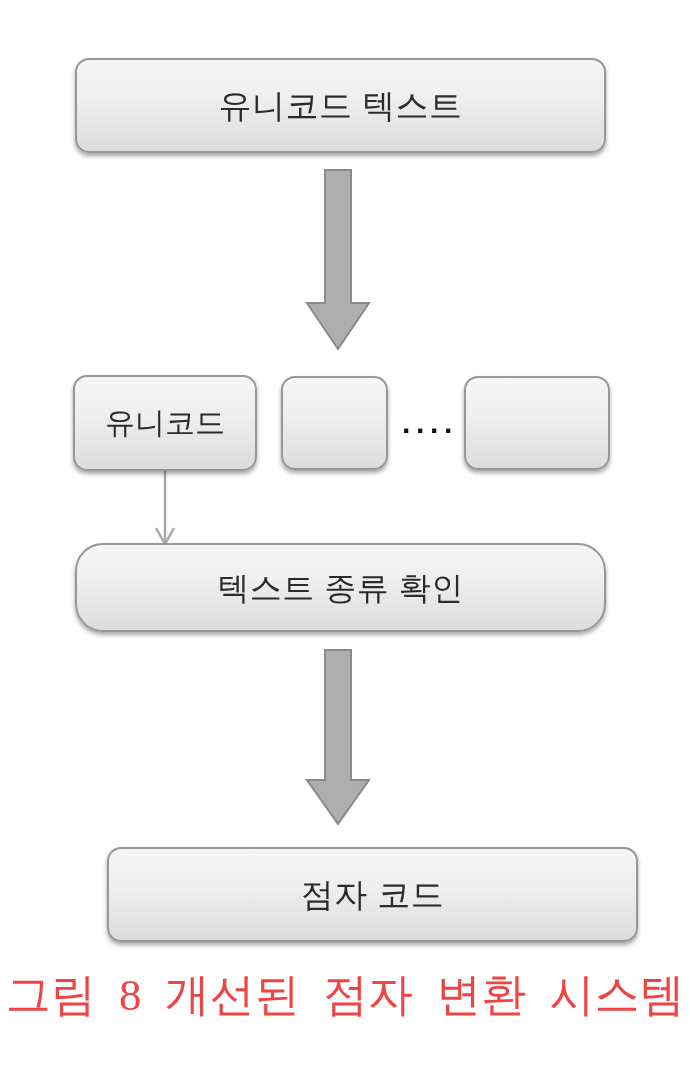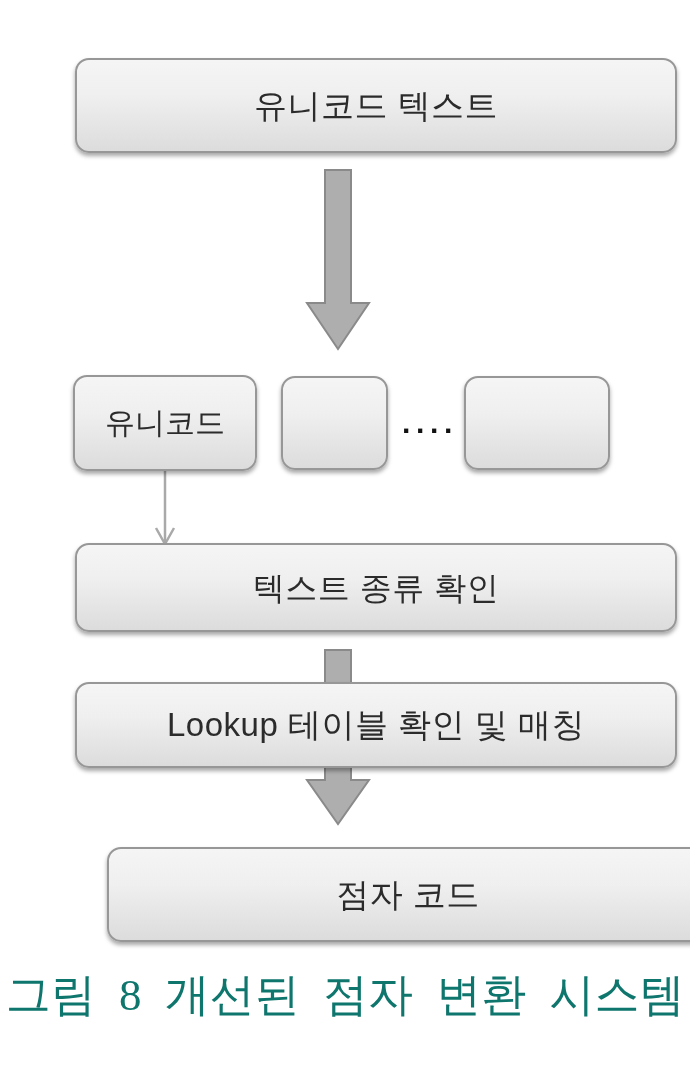--- a/index.html
+++ b/index.html
@@ -42,21 +42,21 @@
     box-shadow: 0 3px 4px rgba(0,0,0,0.35);
     display: flex;
     flex-direction: column;
     align-items: center;
     justify-content: center;
     color: #2b2b2b;
     text-align: center;
   }
   .node-big {
     left: 75px;
-    width: 602px;
+    width: 531px;
     font-size: 33px;
     font-weight: 500;
     letter-spacing: 0.5px;
   }
   .node-line { line-height: 42px; white-space: nowrap; }
   .cell-box { font-size: 30px; font-weight: 500; }
   .cell-box .node-line { line-height: 40px; }
   .ellipsis {
     position: absolute;
     z-index: 1;
@@ -69,21 +69,21 @@
   .caption {
     position: absolute;
     z-index: 1;
     left: 0;
     top: 965px;
     width: 690px;
     text-align: center;
     font-family: "Liberation Serif", "DejaVu Serif", serif;
     font-size: 45px;
     font-weight: 500;
-    color: #0f766e;
+    color: #ef4444;
     word-spacing: 12px;
     white-space: nowrap;
   }
 </style>
 </head>
 <body>
 
 <div id="canvas">
 
   <svg id="arrow-layer" viewBox="0 0 690 1088" xmlns="http://www.w3.org/2000/svg">
@@ -106,27 +106,24 @@
   <div class="node cell-box" style="left:73px;top:375px;width:184px;height:96px;text-align:right;">
     <div class="node-line">유니코드</div>
   </div>
 
   <div class="node" style="left:281px;top:376px;width:107px;height:94px;"></div>
 
   <div class="ellipsis" style="left:402px;top:416px;">····</div>
 
   <div class="node" style="left:464px;top:376px;width:146px;height:94px;"></div>
 
-  <div class="node node-big" style="top:543px;height:89px;font-size:32px;">
+  <div class="node node-big" style="top:543px;height:89px;font-size:32px;border-radius:28px;">
     <div class="node-line">텍스트 종류 확인</div>
   </div>
 
-  <div class="node node-big" style="top:682px;height:86px;">
-    <div class="node-line">Lookup 테이블 확인 및 매칭</div>
-  </div>
 
   <div class="node node-big" style="top:847px;height:95px;margin-left:32px;">
     <div class="node-line">점자 코드</div>
   </div>
 
   <div class="caption">그림 8 개선된 점자 변환 시스템</div>
 
 </div>
 
 </body></html>

